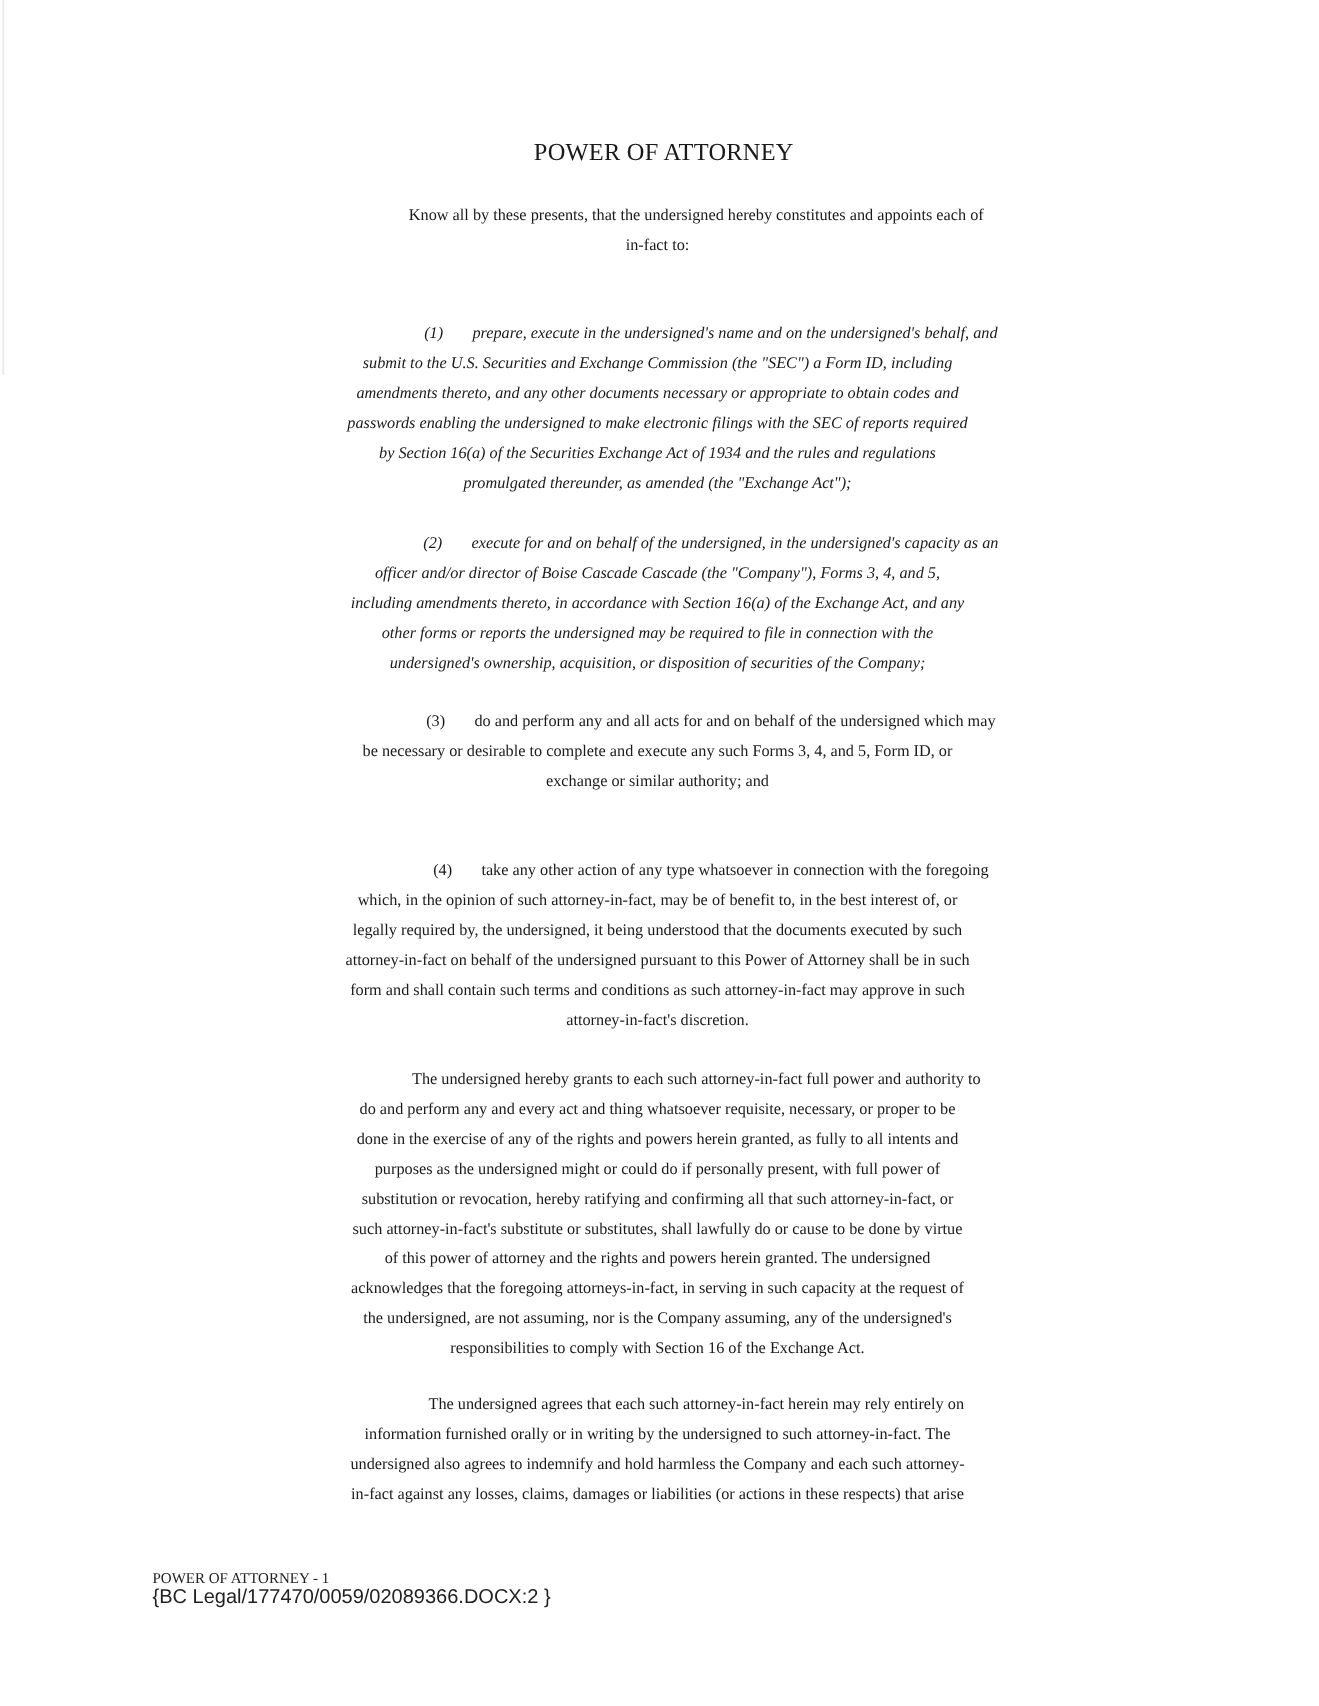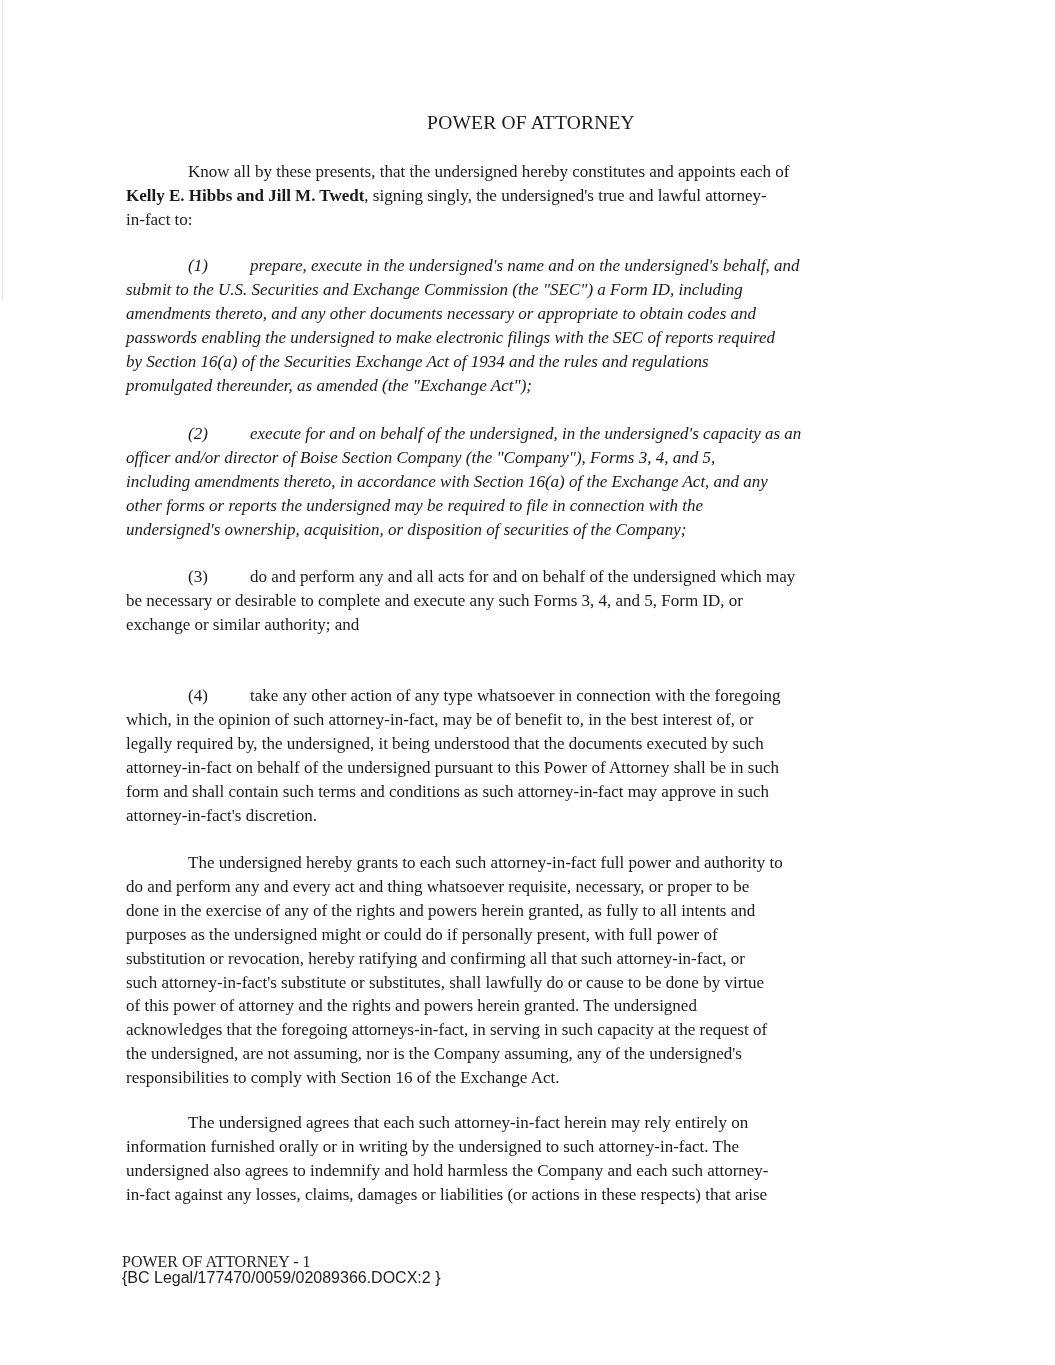--- a/index.html
+++ b/index.html
@@ -35,23 +35,23 @@
     left: 0;
     width: 810px;
     text-align: center;
     font-size: 19.5px;
     letter-spacing: 0.2px;
   }
   .para {
     position: absolute;
     left: 0;
     width: 800px;
-    font-size: 17px;
+    font-size: 13px;
     line-height: 23.9px;
-    text-align: left;
+    text-align: center;
   }
   .indent {
     display: inline-block;
     width: 62px;
   }
   .num {
     display: inline-block;
     width: 62px;
   }
   .bold {
@@ -60,54 +60,53 @@
   .footer {
     position: absolute;
     left: 122px;
     top: 1254px;
     font-size: 12px;
     line-height: 16px;
     color: #222;
   }
   .footer .l1 {
     font-family: "Liberation Serif", serif;
-    font-size: 16px;
+    font-size: 12px;
   }
   .footer .l2 {
     font-family: "Liberation Sans", "DejaVu Sans", sans-serif;
     font-size: 16px;
   }
 </style>
 </head>
 <body>
 
 <div class="scan-edge"></div>
 
 <div class="page">
 
   <div class="title">POWER OF ATTORNEY</div>
 
   <div class="para" style="top:160px;">
     <div><span class="indent"></span><span>Know all by these presents, that the undersigned hereby constitutes and appoints each of</span></div>
-    <div><span class="bold">Kelly E. Hibbs and Jill M. Twedt</span><span>, signing singly, the undersigned's true and lawful attorney-</span></div>
     <div>in-fact to:</div>
   </div>
 
   <div class="para" style="top:254px;font-style:italic;">
     <div><span class="indent"></span><span class="num">(1)</span><span>prepare, execute in the undersigned's name and on the undersigned's behalf, and</span></div>
     <div>submit to the U.S. Securities and Exchange Commission (the "SEC") a Form ID, including</div>
     <div>amendments thereto, and any other documents necessary or appropriate to obtain codes and</div>
     <div>passwords enabling the undersigned to make electronic filings with the SEC of reports required</div>
     <div>by Section 16(a) of the Securities Exchange Act of 1934 and the rules and regulations</div>
     <div>promulgated thereunder, as amended (the "Exchange Act");</div>
   </div>
 
   <div class="para" style="top:422px;font-style:italic;">
     <div><span class="indent"></span><span class="num">(2)</span><span>execute for and on behalf of the undersigned, in the undersigned's capacity as an</span></div>
-    <div>officer and/or director of Boise Section Company (the "Company"), Forms 3, 4, and 5,</div>
+    <div>officer and/or director of Boise Cascade Cascade (the "Company"), Forms 3, 4, and 5,</div>
     <div>including amendments thereto, in accordance with Section 16(a) of the Exchange Act, and any</div>
     <div>other forms or reports the undersigned may be required to file in connection with the</div>
     <div>undersigned's ownership, acquisition, or disposition of securities of the Company;</div>
   </div>
 
   <div class="para" style="top:565px;">
     <div><span class="indent"></span><span class="num">(3)</span><span>do and perform any and all acts for and on behalf of the undersigned which may</span></div>
     <div>be necessary or desirable to complete and execute any such Forms 3, 4, and 5, Form ID, or</div>
     <div>exchange or similar authority; and</div>
   </div>

